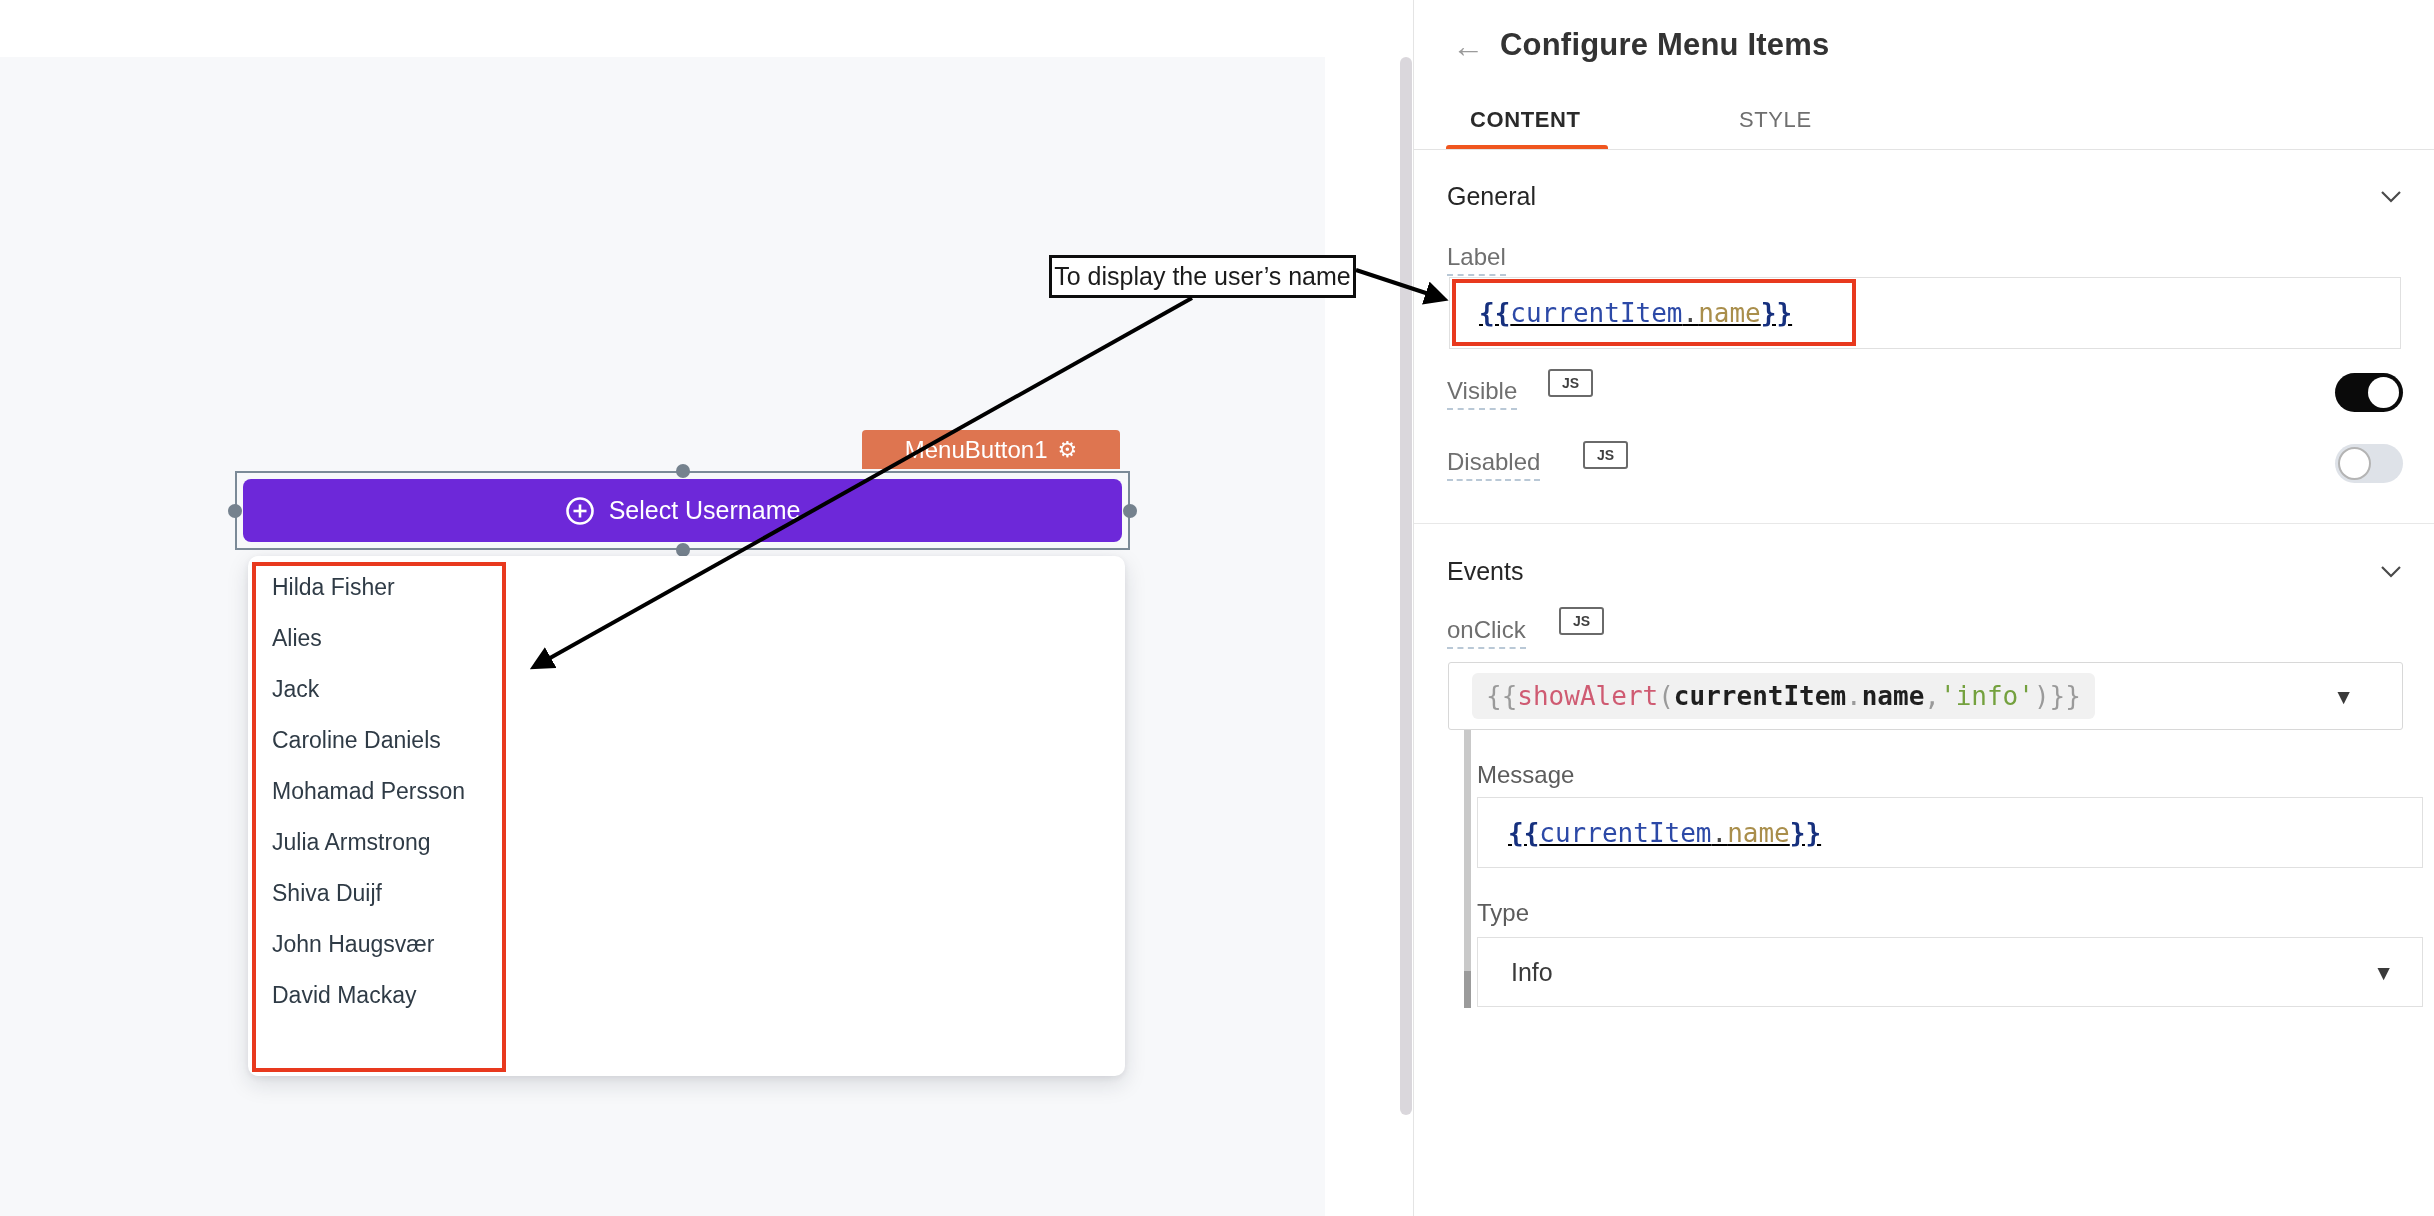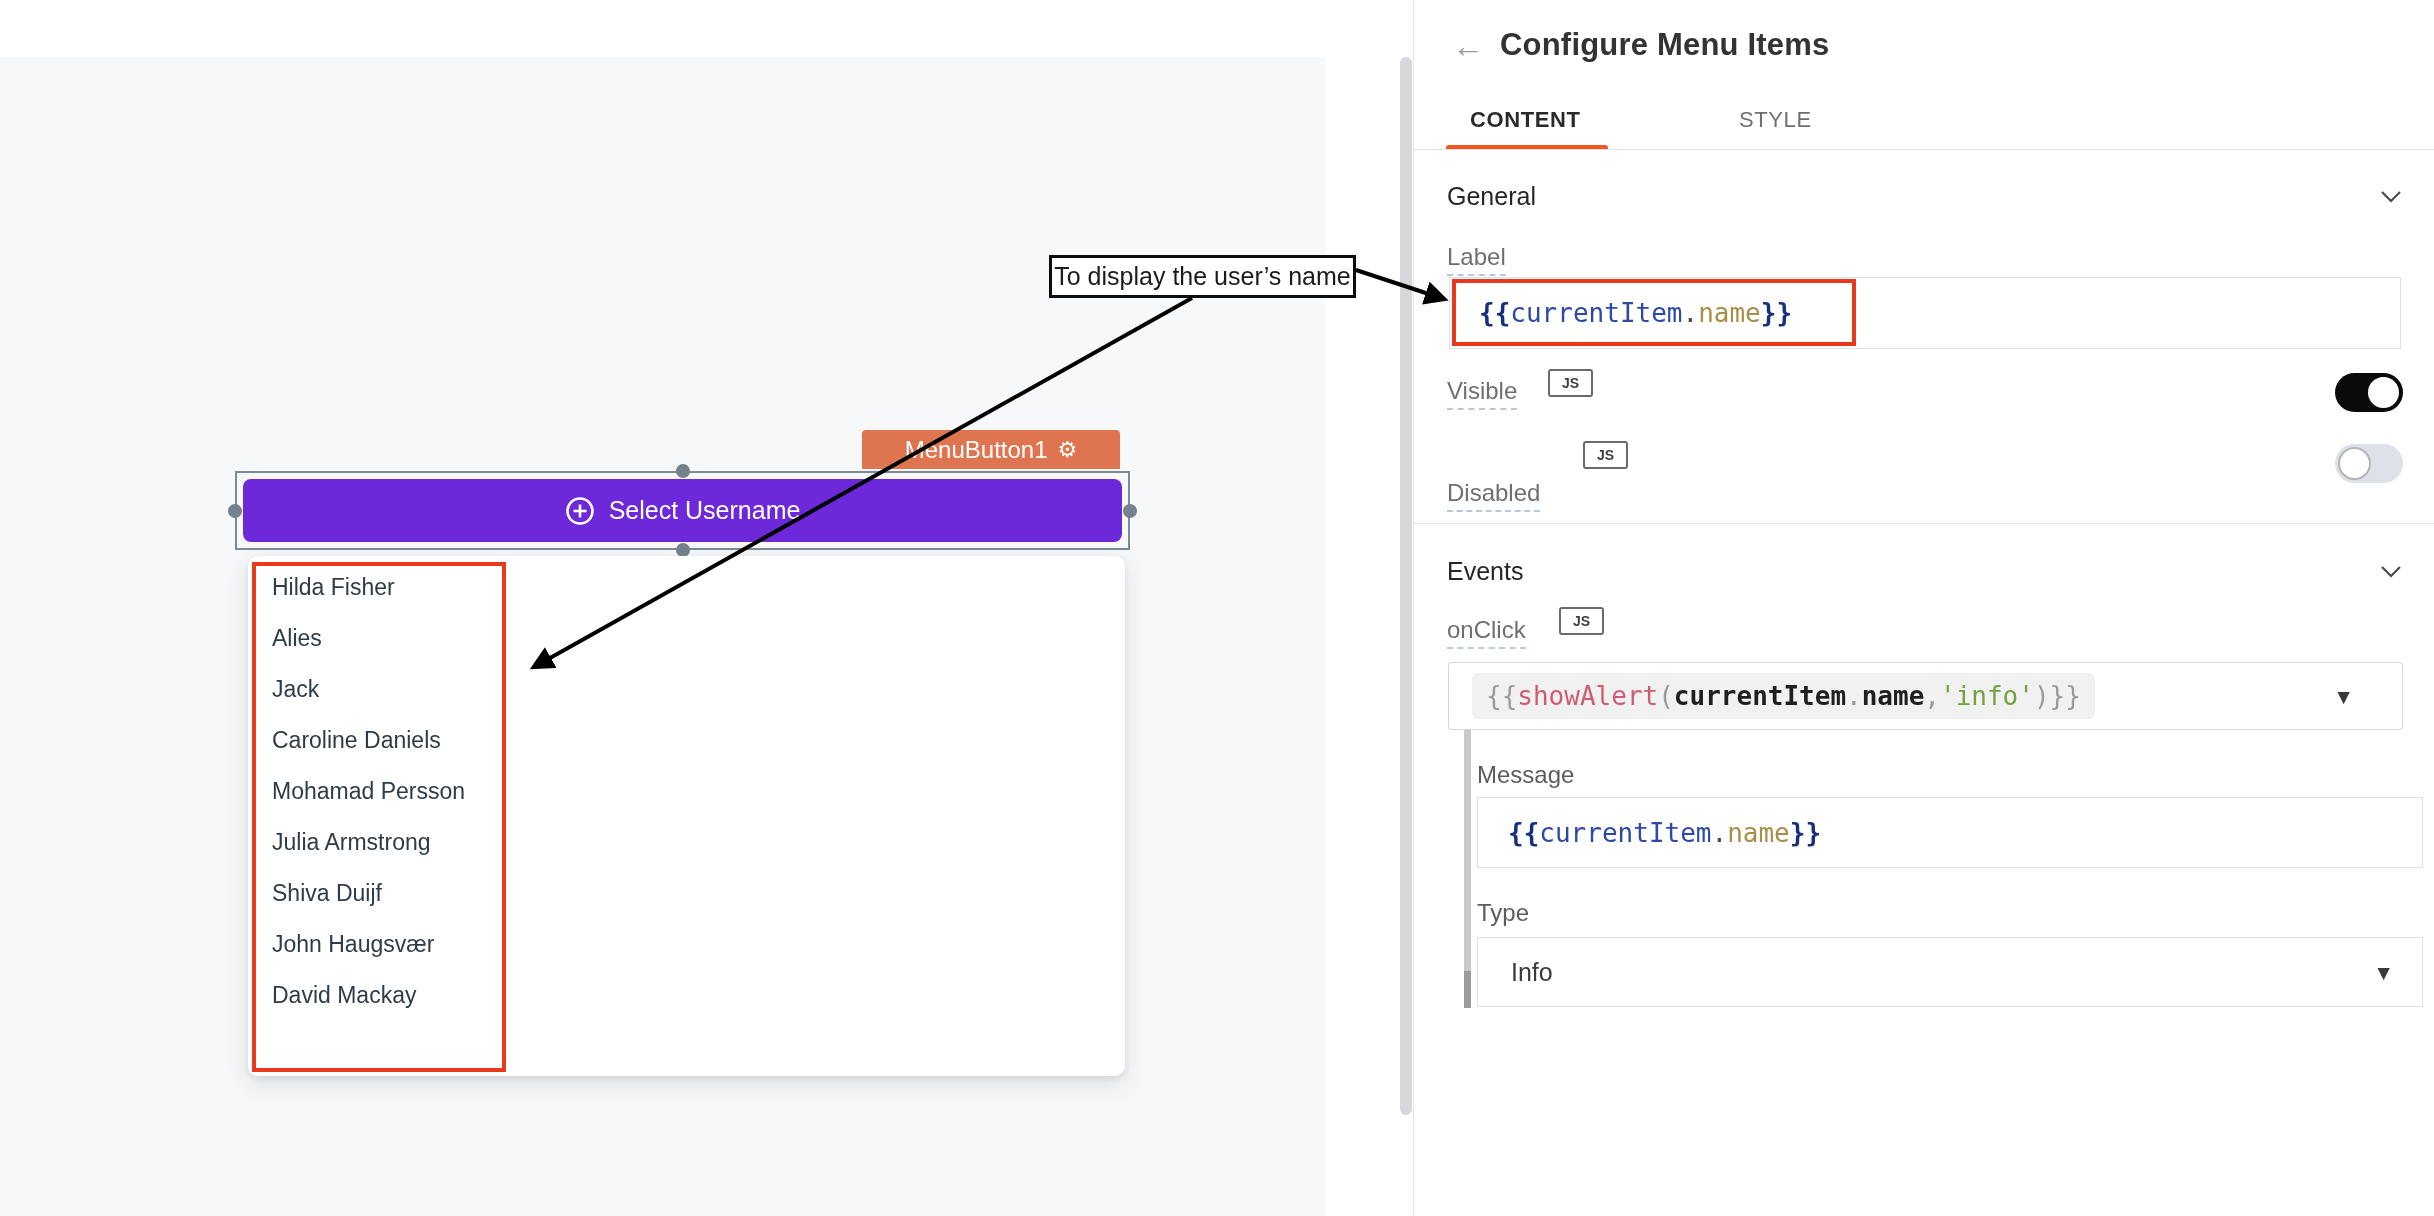--- a/index.html
+++ b/index.html
@@ -43,21 +43,21 @@
   .tabs-rule { left:1414px; top:149px; width:1020px; height:1px; background:#E3E3E3; }
 
   .section-title { font-size:25px; font-weight:500; color:#262626; }
   .chev { width:22px; height:14px; cursor:pointer; }
 
   .field-label { font-size:24px; color:#6F6F6F; }
   .dashed { border-bottom:2px dashed #B9C8D6; padding-bottom:4px; }
   .js-badge { border:2px solid #6A6A6A; border-radius:3px; color:#3F3F3F; font-size:14px; font-weight:700;
     padding:4px 12px; background:#fff; cursor:pointer; }
 
-  .text-input { background:#fff; border:1px solid #E0E0E0; display:flex; align-items:center; cursor:text; }
+  .text-input { background:#fff; border:1px solid #E0E0E0; display:flex; align-items:center; cursor:text;text-decoration:underline; }
   .code { font-family:"DejaVu Sans Mono", monospace; font-size:26px; white-space:pre; }
   .tok-brace { color:#16307E; font-weight:700; }
   .tok-ident { color:#2C49A7; }
   .tok-dot   { color:#4A4A4A; }
   .tok-prop  { color:#A98E4B; }
   .red-field-frame { left:1452px; top:279px; width:404px; height:67px; border:4px solid #E8391E; pointer-events:none; z-index:5; }
 
   .toggle { width:68px; height:39px; border-radius:20px; cursor:pointer; position:absolute; }
   .toggle-on { background:#0A0A0A; }
   .toggle-on .knob { position:absolute; right:4px; top:4px; width:31px; height:31px; border-radius:50%; background:#fff; }
@@ -162,21 +162,21 @@
 <div class="abs red-field-frame"></div>
 
 <div class="abs" style="left:1447px; top:377px;">
   <span class="field-label dashed">Visible</span>
 </div>
 <div class="abs js-badge" style="left:1548px; top:369px;">JS</div>
 <div class="abs toggle toggle-on" style="left:2335px; top:373px;">
     <div class="knob"></div>
   </div>
 
-<div class="abs" style="left:1447px; top:448px;margin-top:31px;">
+<div class="abs" style="left:1447px; top:448px;">
   <span class="field-label dashed">Disabled</span>
 </div>
 <div class="abs js-badge" style="left:1583px; top:441px;">JS</div>
 <div class="abs toggle toggle-off" style="left:2335px; top:444px;">
     <div class="knob"></div>
   </div>
 
 <div class="abs section-rule" style="top:523px;"></div>
 
 <div class="abs section-title" style="left:1447px; top:557px;">Events</div>

